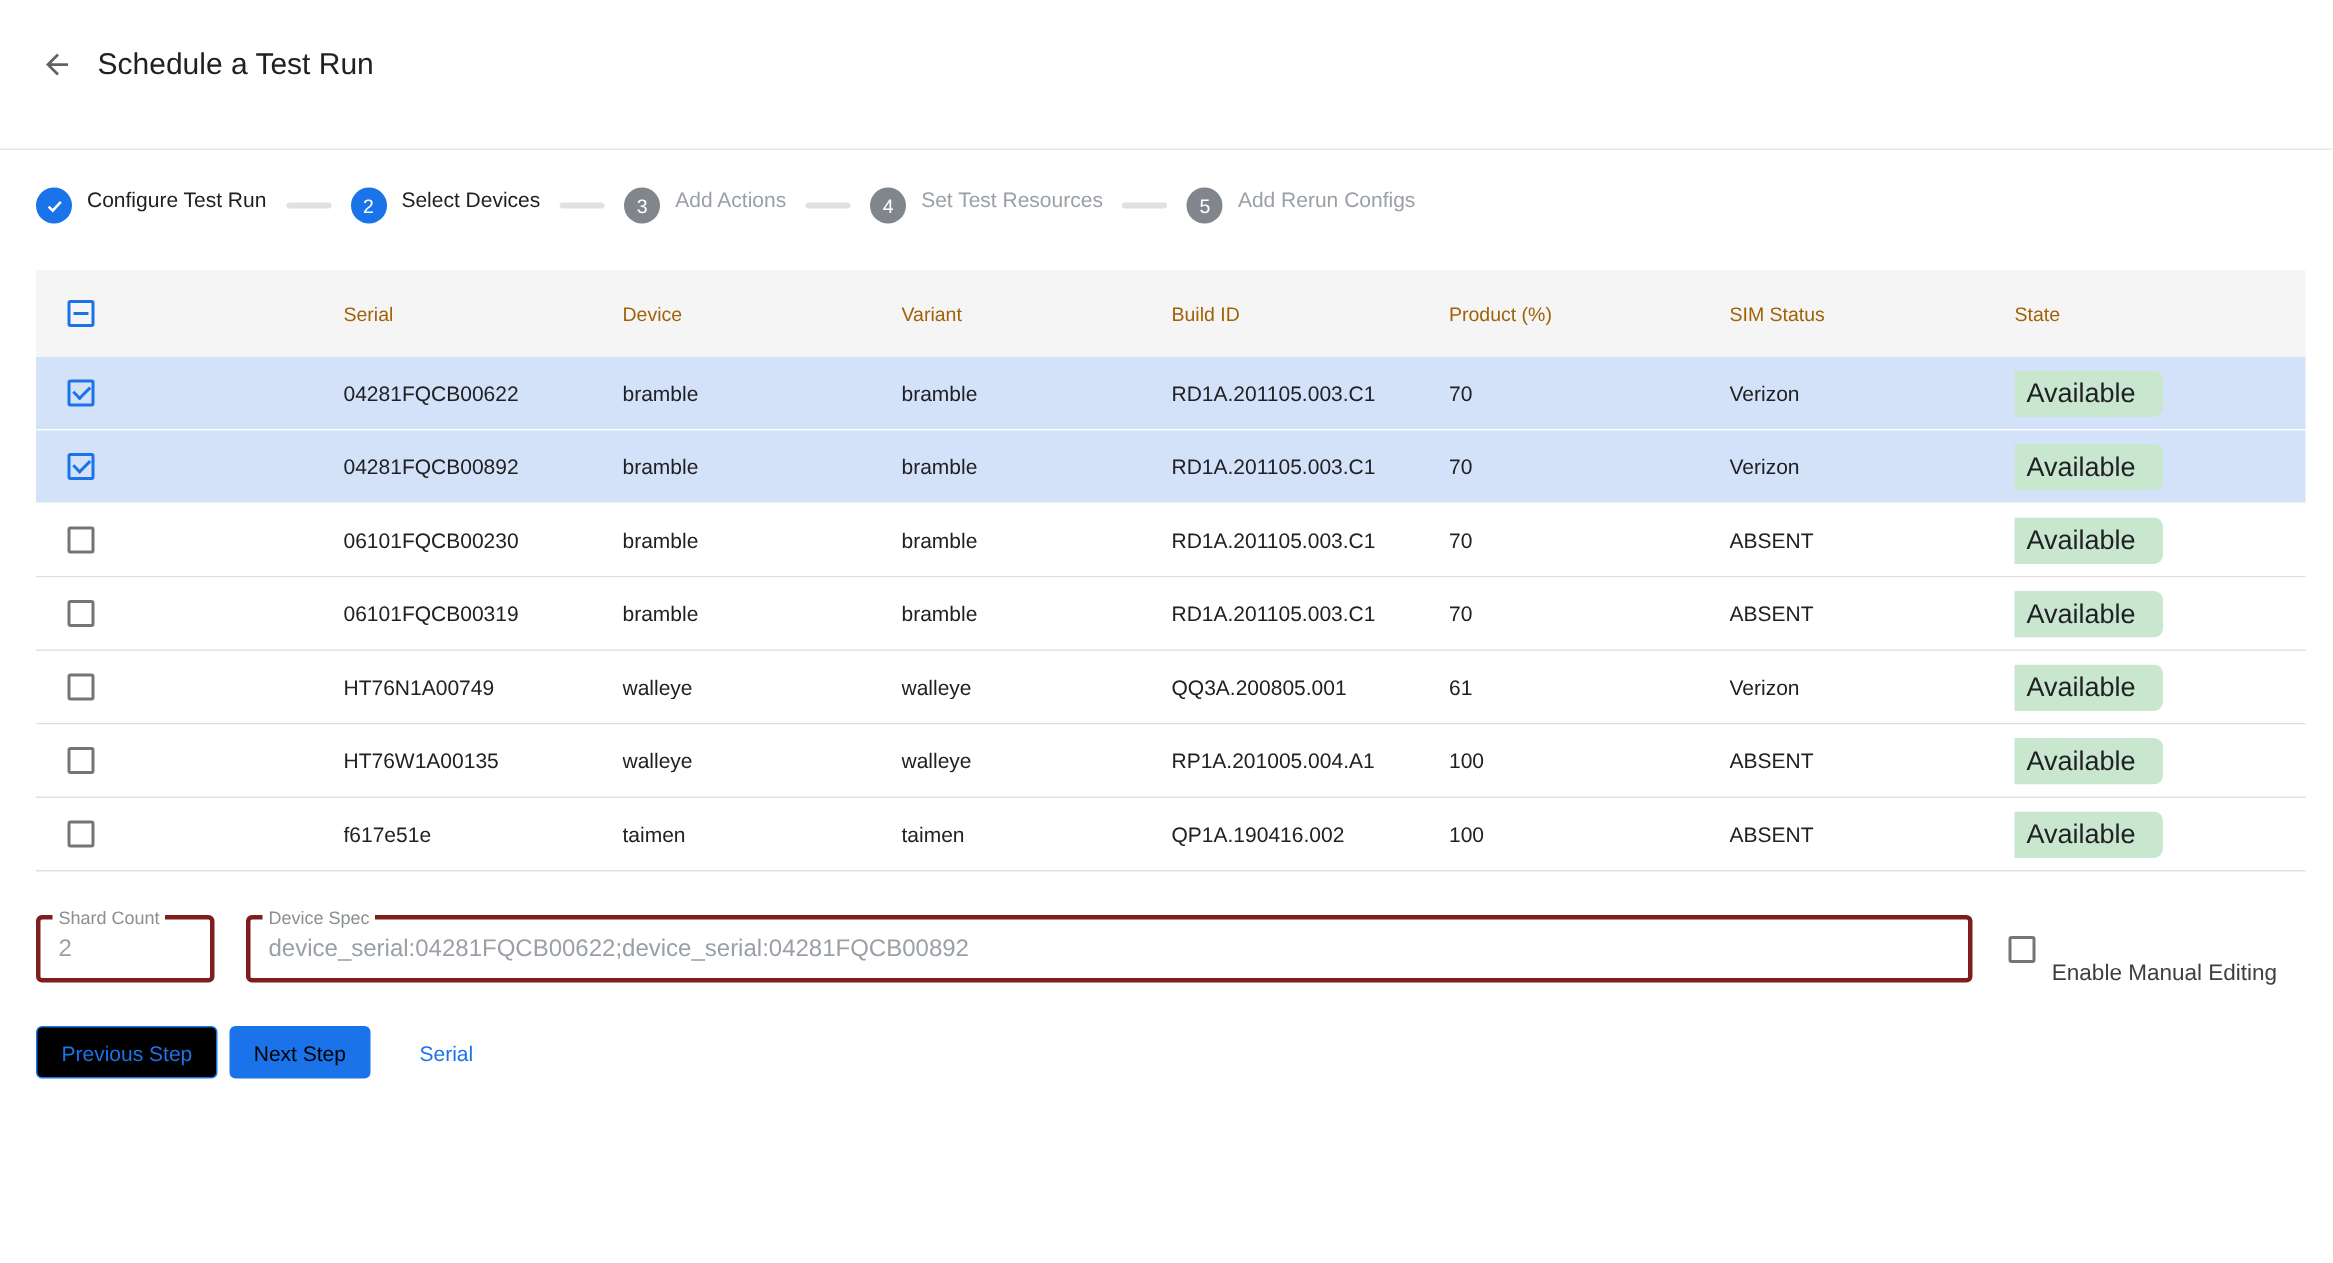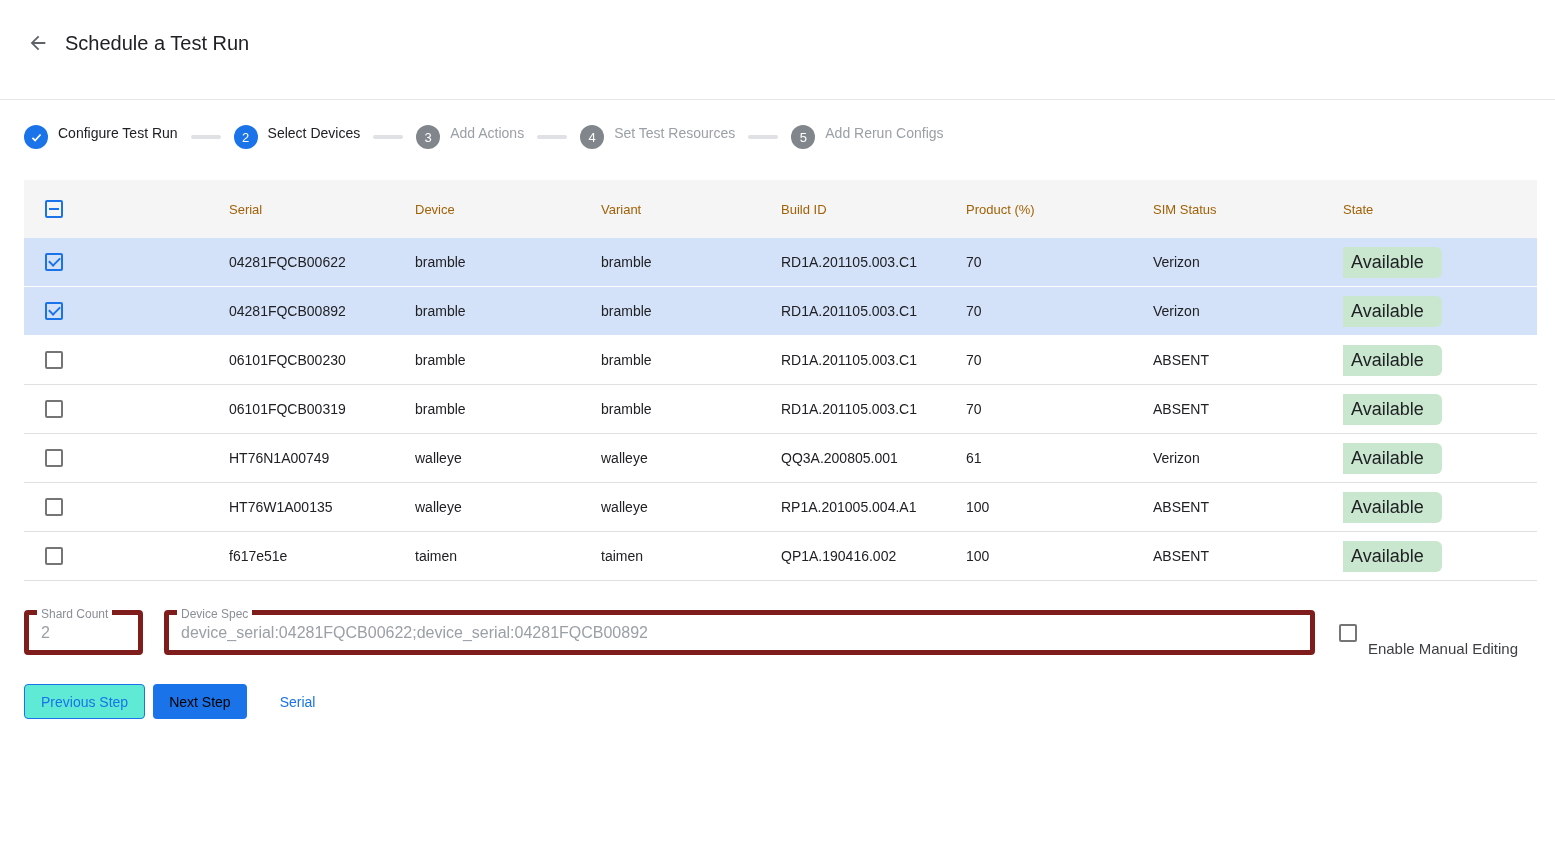--- a/index.html
+++ b/index.html
@@ -45,37 +45,37 @@
     border-left:2px solid var(--accent,#1a73e8); border-bottom:2px solid var(--accent,#1a73e8);
     transform:rotate(-45deg); }
   .cb.indeterminate::after { content:''; position:absolute; left:2px; top:6px; width:10px;
     height:2px; background:var(--accent,#1a73e8); }
 
   .badge { display:inline-block; background:var(--badge-bg,#c9e7cf); color:#202124;
     border-radius:6px; padding:5px 18px; font-size:18px; margin-left:-10px; }
 
   
   .form-row { margin:27px 37px 0 24px; display:flex; align-items:center; }
-  .field { position:relative; border:5px solid #7f1d1d; border-radius:4px; height:45px;
+  .field { position:relative; border:3px solid #7f1d1d; border-radius:4px; height:45px;
     background:#fff; }
   .field-label { position:absolute; top:-8px; left:8px; background:#fff; padding:0 4px;
     font-size:12px; color:#8a8f94; white-space:nowrap; }
   .field input { border:none; outline:none; background:transparent; width:100%; height:100%;
     padding:0 12px; font-size:16px; color:#9aa0a6; font-family:inherit; }
   .field.shard { width:119px; flex:none; }
   .field.spec { flex:1; margin-left:21px; }
   .manual-edit { display:flex; align-items:center; margin-left:24px; white-space:nowrap; }
   .manual-edit .cb { border-color:#757575; }
   .manual-edit-label { margin-left:11px; font-size:15px; color:#3c4043;margin-top:32px; }
 
   
   .actions { margin:27px 24px 0; display:flex; align-items:center; }
   .btn { height:35px; border-radius:4px; font-size:14px; font-weight:500; cursor:pointer;
     font-family:inherit; }
-  .btn-outlined { background:#5eead4; color:var(--accent,#1a73e8);
+  .btn-outlined { background:#000000; color:var(--accent,#1a73e8);
     border:1px solid var(--accent,#1a73e8); padding:0 16px; }
   .btn-filled { background:var(--accent,#1a73e8); color:#000000; border:none; padding:0 16px;
     margin-left:8px; }
   .btn-text { background:none; border:none; color:var(--accent,#1a73e8); padding:0 8px;
     margin-left:25px; }
 </style>
 </head>
 <body>
 
 <header class="app-header">

